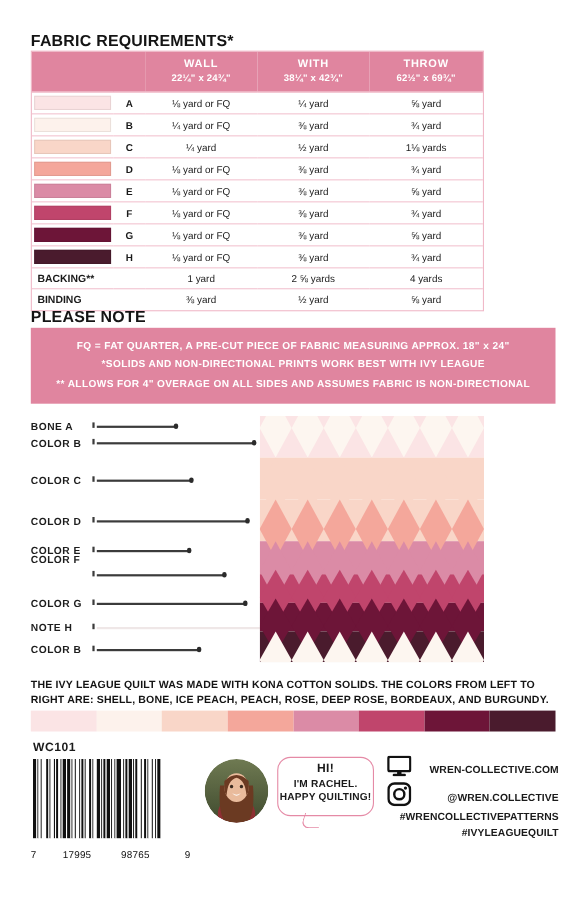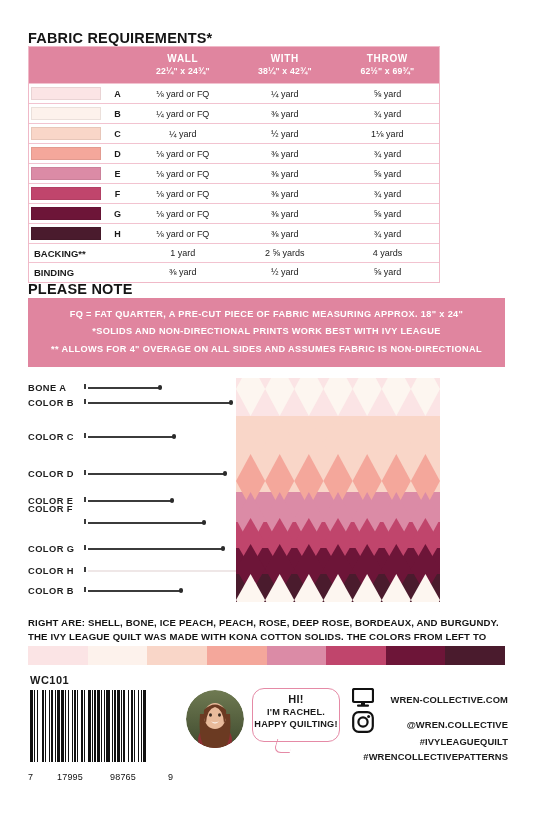--- a/index.html
+++ b/index.html
@@ -181,21 +181,21 @@
             <td class="val">⅜ yard</td>
             <td class="val">¾ yard</td>
           </tr>
           <tr>
             <td class="sw-cell">
               <span class="swatch" style="background:#F9D6C8"></span>
             </td>
             <td class="letter">C</td>
             <td class="val">¼ yard</td>
             <td class="val">½ yard</td>
-            <td class="val">1⅛ yard</td>
+            <td class="val">1⅛ yards</td>
           </tr>
           <tr>
             <td class="sw-cell">
               <span class="swatch" style="background:#F4A79B"></span>
             </td>
             <td class="letter">D</td>
             <td class="val">⅛ yard or FQ</td>
             <td class="val">⅜ yard</td>
             <td class="val">¾ yard</td>
           </tr>
@@ -289,21 +289,21 @@
         <div class="lbl" style="top: 128px; left: 0px;">COLOR F</div>
         <div class="tick" style="top: 143px; left: 56px;"></div>
         <div class="leader" style="top: 146px; left: 60px; width: 116px;">
           <span class="dot"></span>
         </div>
         <div class="lbl" style="top: 168px; left: 0px;">COLOR G</div>
         <div class="tick" style="top: 169px; left: 56px;"></div>
         <div class="leader" style="top: 172px; left: 60px; width: 135px;">
           <span class="dot"></span>
         </div>
-        <div class="lbl" style="top: 190px; left: 0px;">COLOR H</div>
+        <div class="lbl" style="top: 190px; left: 0px;">NOTE H</div>
         <div class="tick" style="top: 191px; left: 56px;"></div>
         <div class="leader light" style="top: 194px; left: 60px; width: 152px;">
           <span class="dot"></span>
         </div>
         <div class="lbl" style="top: 210px; left: 0px;">COLOR B</div>
         <div class="tick" style="top: 211px; left: 56px;"></div>
         <div class="leader" style="top: 214px; left: 60px; width: 93px;">
           <span class="dot"></span>
         </div>
       </div>
@@ -379,22 +379,22 @@
             <polygon points="131.14285714285714,196 145.71428571428572,222 131.14285714285714,248 116.57142857142857,222" fill="#FDF6F0"></polygon>
             <polygon points="160.2857142857143,196 174.8571428571429,222 160.2857142857143,248 145.71428571428572,222" fill="#FDF6F0"></polygon>
             <polygon points="189.42857142857144,196 204.00000000000003,222 189.42857142857144,248 174.85714285714286,222" fill="#FDF6F0"></polygon>
             <polygon points="218.57142857142858,196 233.14285714285717,222 218.57142857142858,248 204,222" fill="#FDF6F0"></polygon>
           </g>
       </svg>
     </div>
   </div>
 
   <div class="caption">
+    <div>THE IVY LEAGUE QUILT WAS MADE WITH KONA COTTON SOLIDS. THE COLORS FROM LEFT TO</div>
     <div>RIGHT ARE: SHELL, BONE, ICE PEACH, PEACH, ROSE, DEEP ROSE, BORDEAUX, AND BURGUNDY.</div>
-    <div>THE IVY LEAGUE QUILT WAS MADE WITH KONA COTTON SOLIDS. THE COLORS FROM LEFT TO</div>
   </div>
   <div class="strip" id="color-strip">
       <i title="SHELL" style="background: rgb(251, 228, 229);"></i>
       <i title="BONE" style="background: rgb(253, 242, 236);"></i>
       <i title="ICE PEACH" style="background: rgb(249, 214, 200);"></i>
       <i title="PEACH" style="background: rgb(244, 167, 155);"></i>
       <i title="ROSE" style="background: rgb(219, 139, 166);"></i>
       <i title="DEEP ROSE" style="background: rgb(192, 69, 108);"></i>
       <i title="BORDEAUX" style="background: rgb(109, 21, 56);"></i>
       <i title="BURGUNDY" style="background: rgb(74, 27, 45);"></i>
@@ -527,18 +527,18 @@
     <div class="contact-row" style="position:relative;margin-top:3px;">
       <span class="ic">
         <svg width="22" height="22" viewBox="0 0 22 22">
           <rect x="1.2" y="1.2" width="19.6" height="19.6" rx="5.5" fill="none" stroke="#111" stroke-width="2.2"></rect>
           <circle cx="11" cy="11" r="4.6" fill="none" stroke="#111" stroke-width="2.2"></circle>
           <circle cx="16.6" cy="5.4" r="1.5" fill="#111"></circle>
         </svg>
       </span>
       <span class="tx">@WREN.COLLECTIVE</span>
     </div>
+    <div class="extra">#WRENCOLLECTIVEPATTERNS</div>
     <div class="extra">#IVYLEAGUEQUILT</div>
-    <div class="extra">#WRENCOLLECTIVEPATTERNS</div>
   </div>
 
 
 </div>
 
 </body></html>

